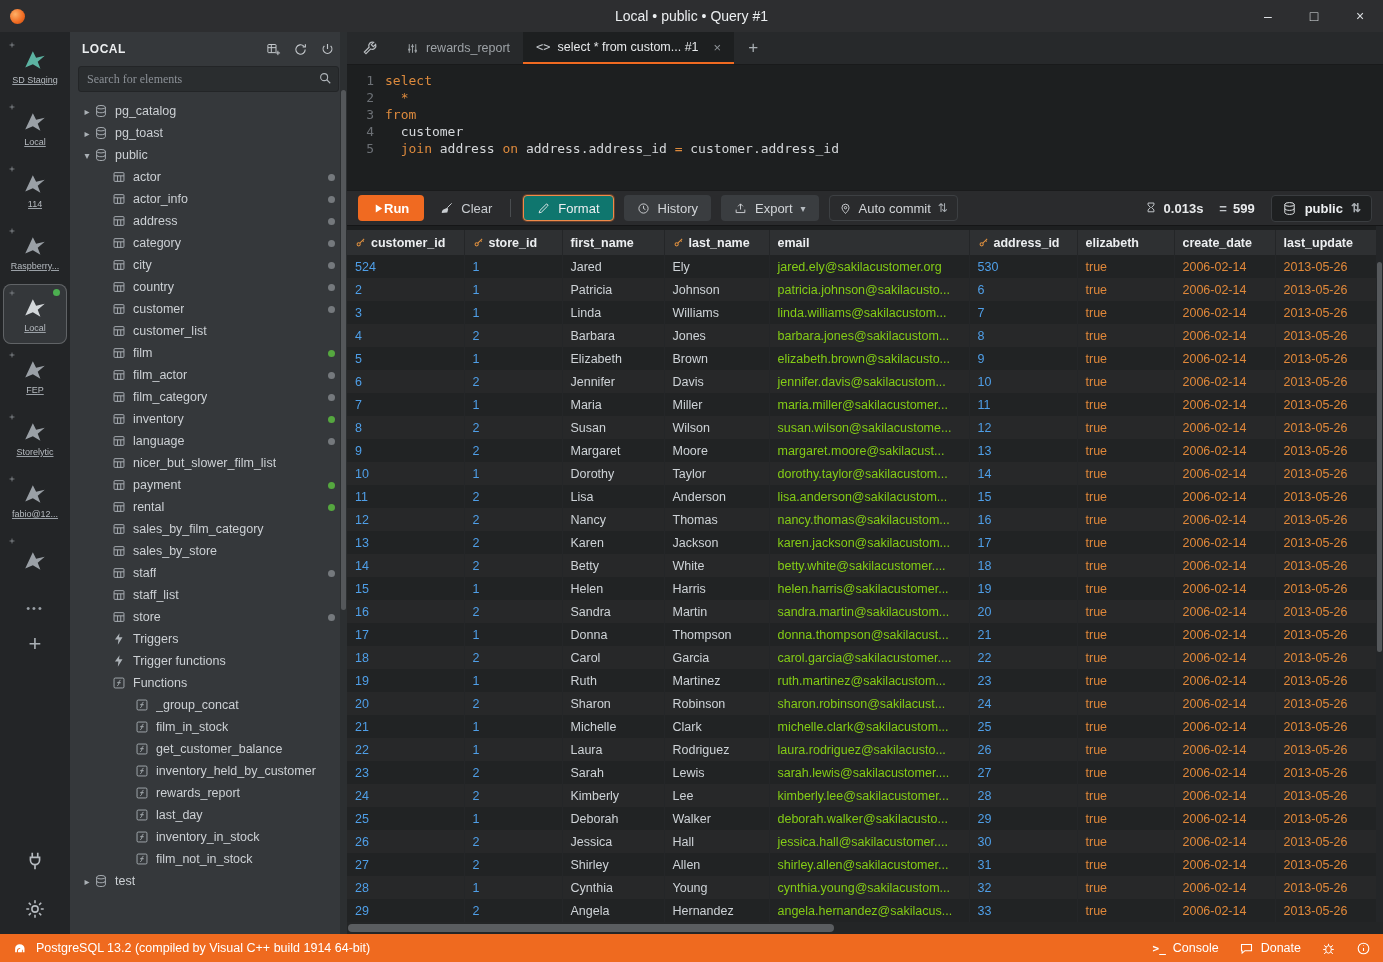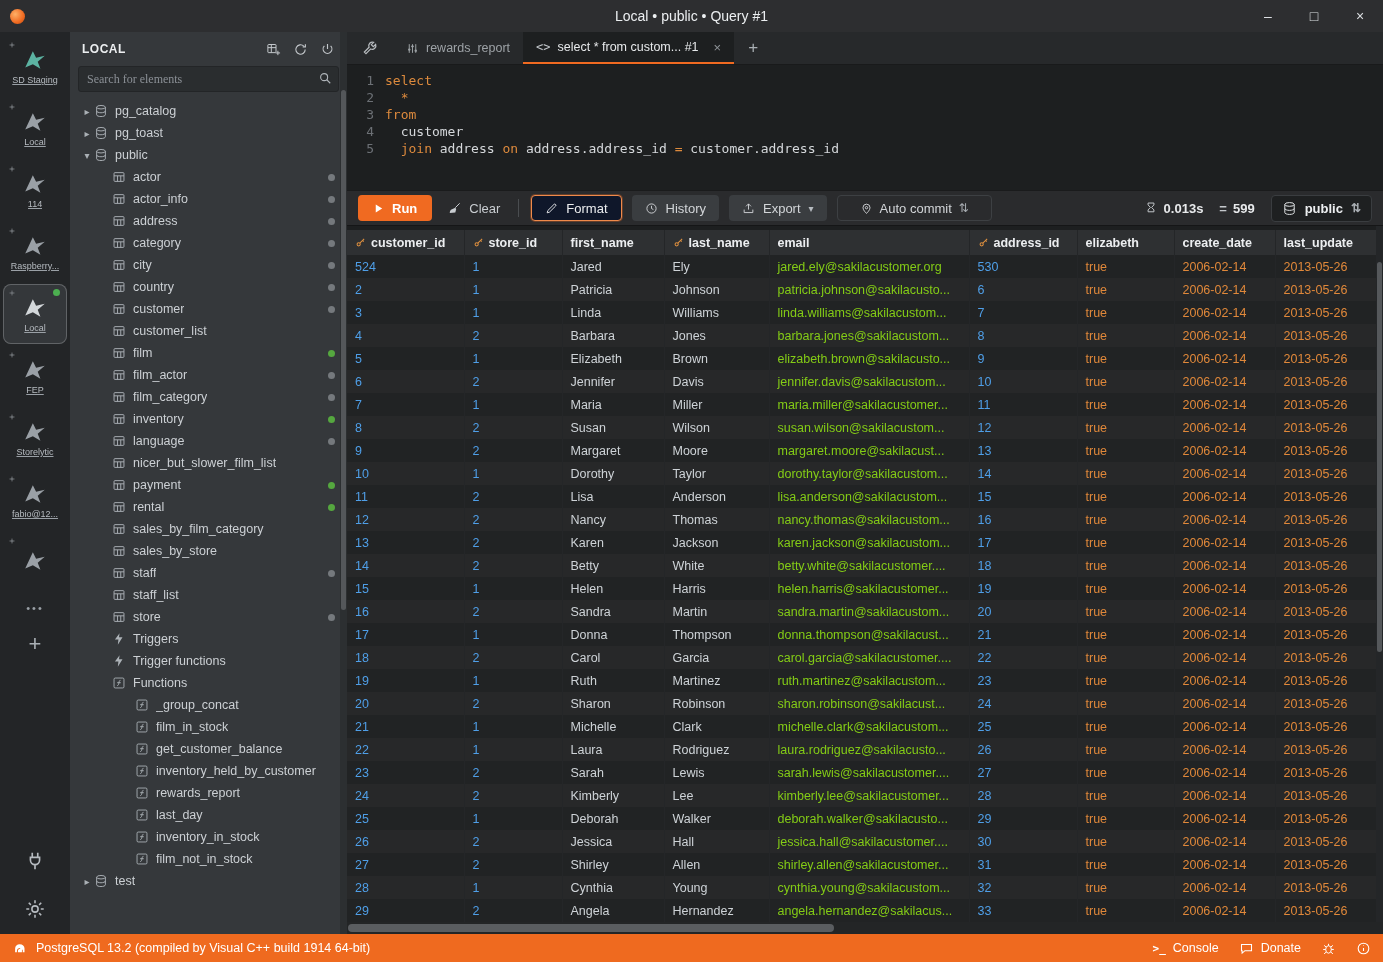--- a/index.html
+++ b/index.html
@@ -72,28 +72,28 @@
 
   .editor{height:125px;display:flex;font-family:"DejaVu Sans Mono",monospace;font-size:13px;line-height:17px;
           padding-top:7px;background:#1d1f20;flex:0 0 auto;}
   .gutter{width:38px;text-align:right;padding-right:11px;color:#6c7075;}
   .codelines{flex:1;white-space:pre;color:#d5d8db;}
   .tok-kw{color:#dd8a3d;}
   .tok-id{color:#d5d8db;}
 
   .toolbar{height:36px;background:#2a2b2d;display:flex;align-items:center;padding:0 11px;gap:10px;
            border-top:1px solid #1a1b1c;border-bottom:1px solid #151617;flex:0 0 auto;font-size:13px;}
-  .btn-run{background:#f06a21;color:#fff;border-radius:4px;height:26px;padding:12px 15px;display:flex;align-items:center;gap:8px;font-weight:600;}
+  .btn-run{background:#f06a21;color:#fff;border-radius:4px;height:26px;padding:12px 15px;display:flex;align-items:center;font-weight:600;}
   .btn-plain{color:#c9cdd1;display:flex;align-items:center;gap:7px;padding:0 6px;height:26px;}
   .tdivider{width:1px;height:18px;background:#4a4d50;margin:0 2px;}
-  .btn-outline{border:1px solid #ef8a4b;background:#0f172a;color:#eceef0;border-radius:4px;height:26px;padding:0 13px;
+  .btn-outline{border:1px solid #ef8a4b;background:#0f766e;color:#eceef0;border-radius:4px;height:26px;padding:0 13px;
                display:flex;gap:8px;align-items:center;box-shadow:0 0 0 1px rgba(240,106,33,.3);}
   .btn-dark{background:#3a3d40;border-radius:4px;height:26px;padding:0 13px;display:flex;gap:8px;align-items:center;color:#d2d5d8;}
   .caret{font-size:10px;color:#b6bbc0;}
-  .autocommit{display:flex;align-items:center;gap:7px;border:1px solid #3d4043;border-radius:4px;height:26px;padding:0 22px;color:#d2d5d8;}
+  .autocommit{display:flex;align-items:center;gap:7px;border:1px solid #3d4043;border-radius:4px;height:26px;padding:0 9px;color:#d2d5d8;}
   .updown{font-size:12px;color:#a9aeb3;}
   .toolbar-right{margin-left:auto;display:flex;align-items:center;gap:16px;}
   .stat{display:flex;align-items:center;gap:6px;font-weight:700;color:#e8eaec;}
   .stat .ic{font-size:14px;color:#c3c7cb;}
   .eq{font-weight:700;color:#c3c7cb;}
   .schema-select{display:flex;align-items:center;gap:8px;background:#1e2021;border:1px solid #3a3d40;border-radius:4px;
                  height:27px;padding:0 10px;font-weight:700;color:#eceef0;}
   .schema-select .ic{font-size:15px;color:#dfe2e4;}
 
   
@@ -904,21 +904,21 @@
                 <td class="cell-num">11</td>
                 <td class="cell-bool">true</td>
                 <td class="cell-date">2006-02-14</td>
                 <td class="cell-date">2013-05-26</td>
               </tr>
               <tr>
                 <td class="cell-num">8</td>
                 <td class="cell-num">2</td>
                 <td class="cell-str">Susan</td>
                 <td class="cell-str">Wilson</td>
-                <td class="cell-email">susan.wilson@sakilacustom...</td>
+                <td class="cell-email">susan.wilson@sakilacustome...</td>
                 <td class="cell-num">12</td>
                 <td class="cell-bool">true</td>
                 <td class="cell-date">2006-02-14</td>
                 <td class="cell-date">2013-05-26</td>
               </tr>
               <tr>
                 <td class="cell-num">9</td>
                 <td class="cell-num">2</td>
                 <td class="cell-str">Margaret</td>
                 <td class="cell-str">Moore</td>

